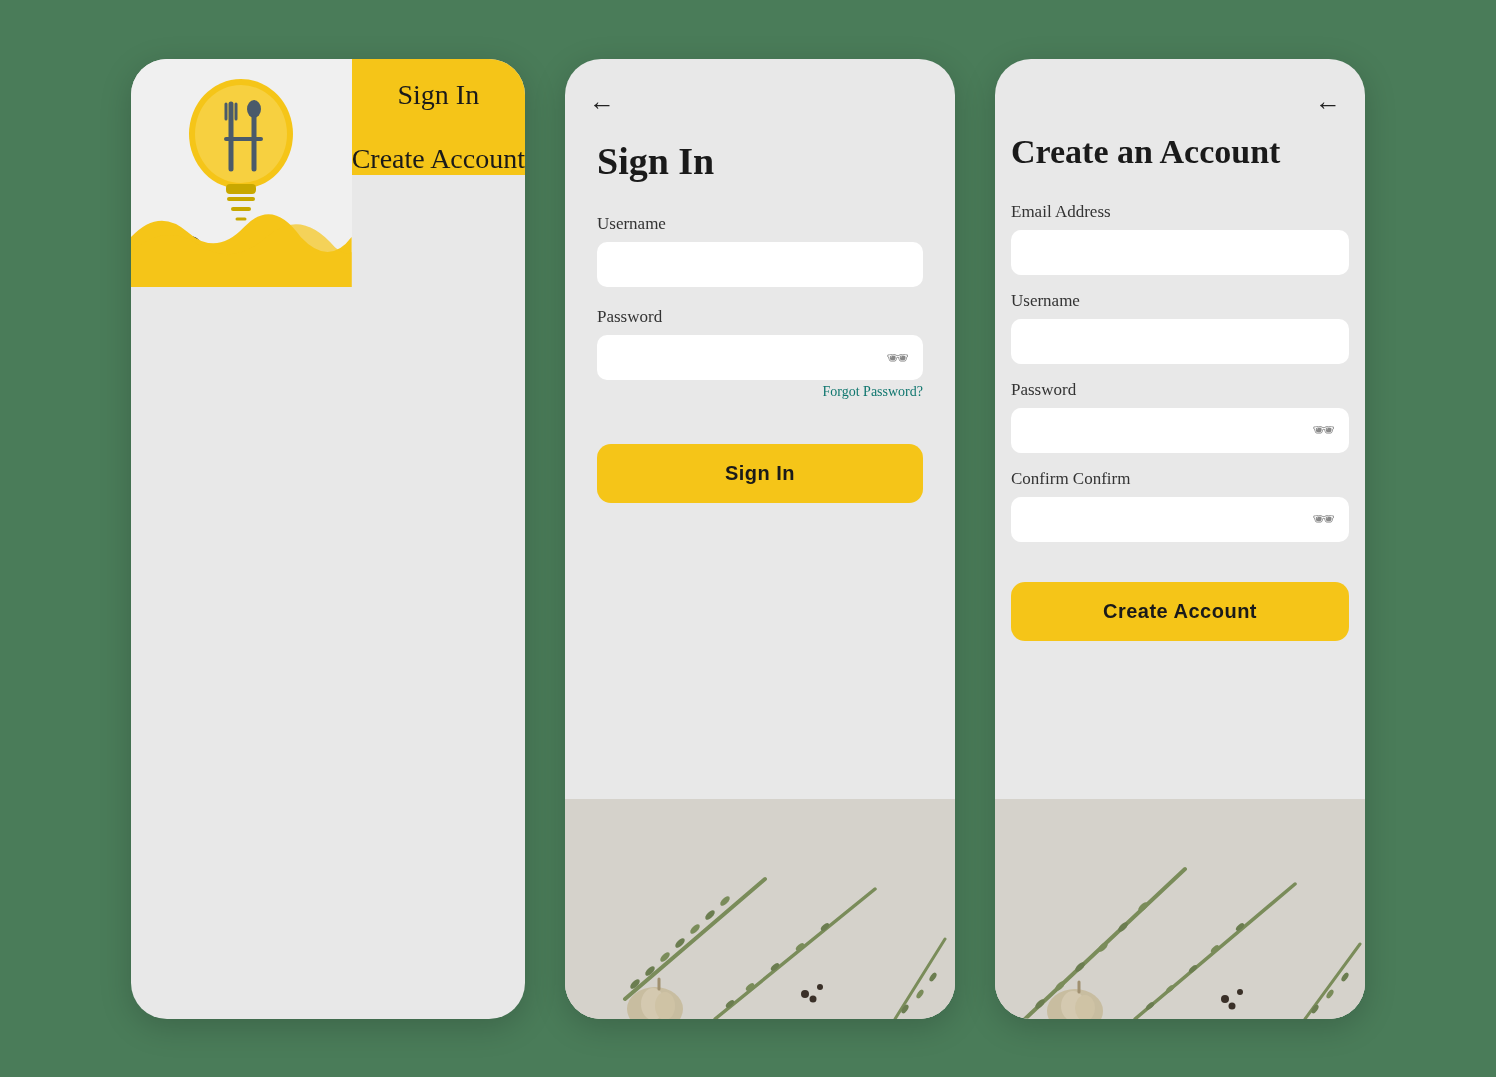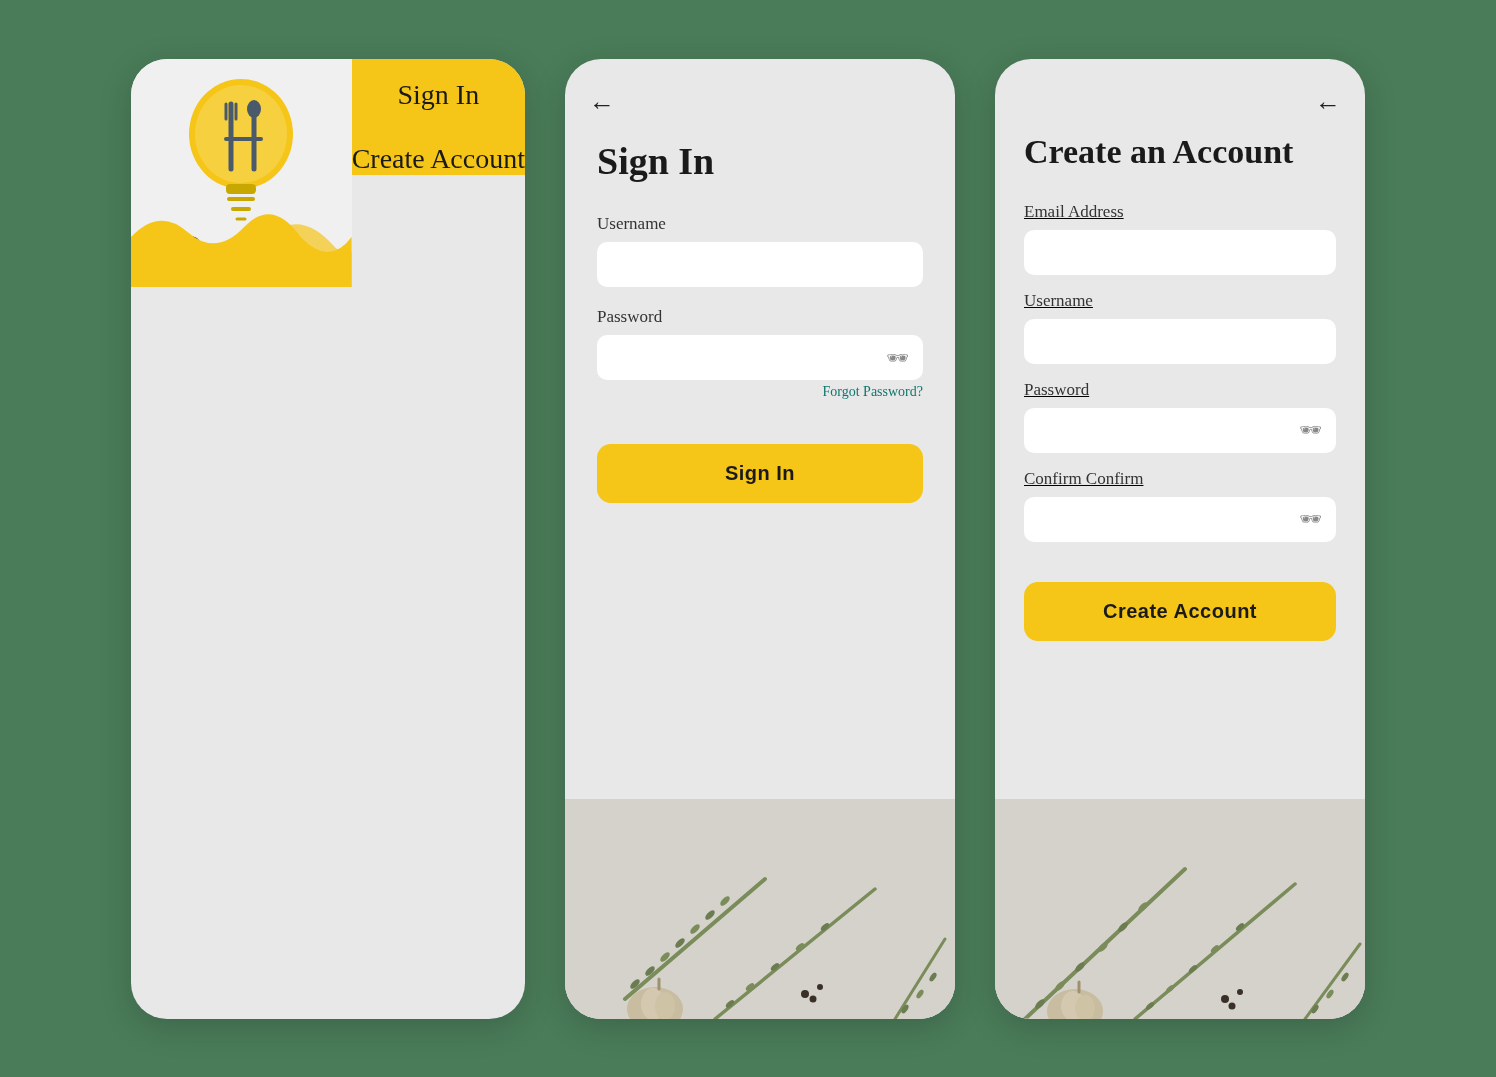--- a/index.html
+++ b/index.html
@@ -203,26 +203,25 @@
     .card-create .screen-header {
       justify-content: flex-end;
     }
 
     
     .card-create .screen-title {
       font-size: 34px;
     }
 
     .card-create .screen-content {
-      padding: 16px 29px;
+      padding: 16px 16px;
     }
 
     .card-create .form-group {
       margin-bottom: 16px;
-      text-decoration: underline;
     }
   </style>
 </head>
 <body>
 
 <div class="phone-card card-splash">
   <div class="splash-top">
 
     <div class="bulb-wrap">
       <svg viewBox="0 0 160 180" xmlns="http://www.w3.org/2000/svg" width="160" height="180">

